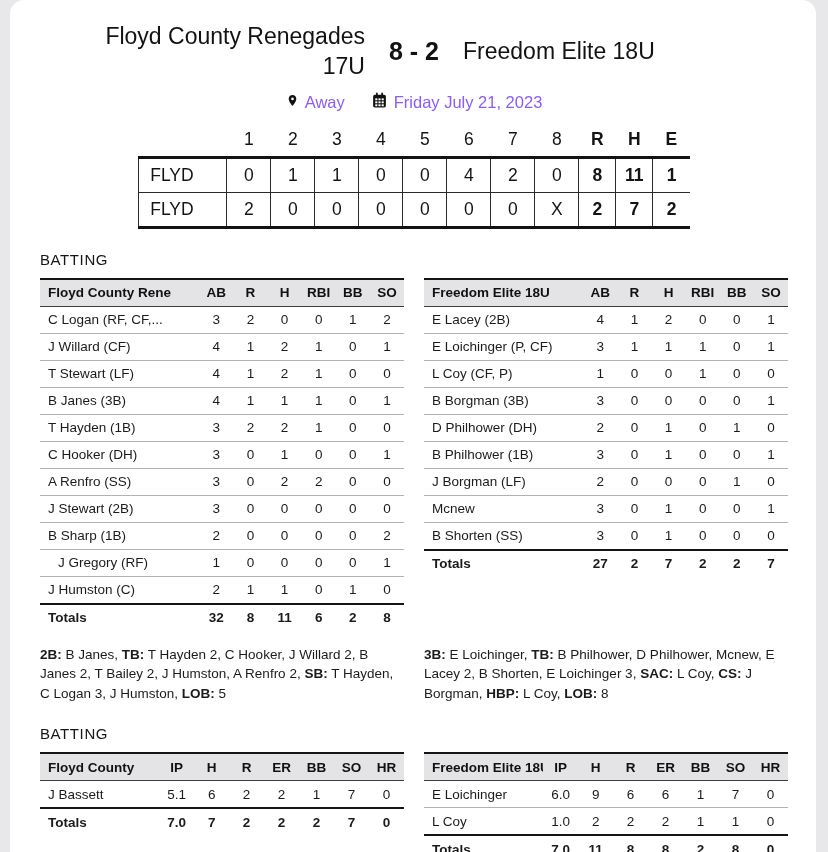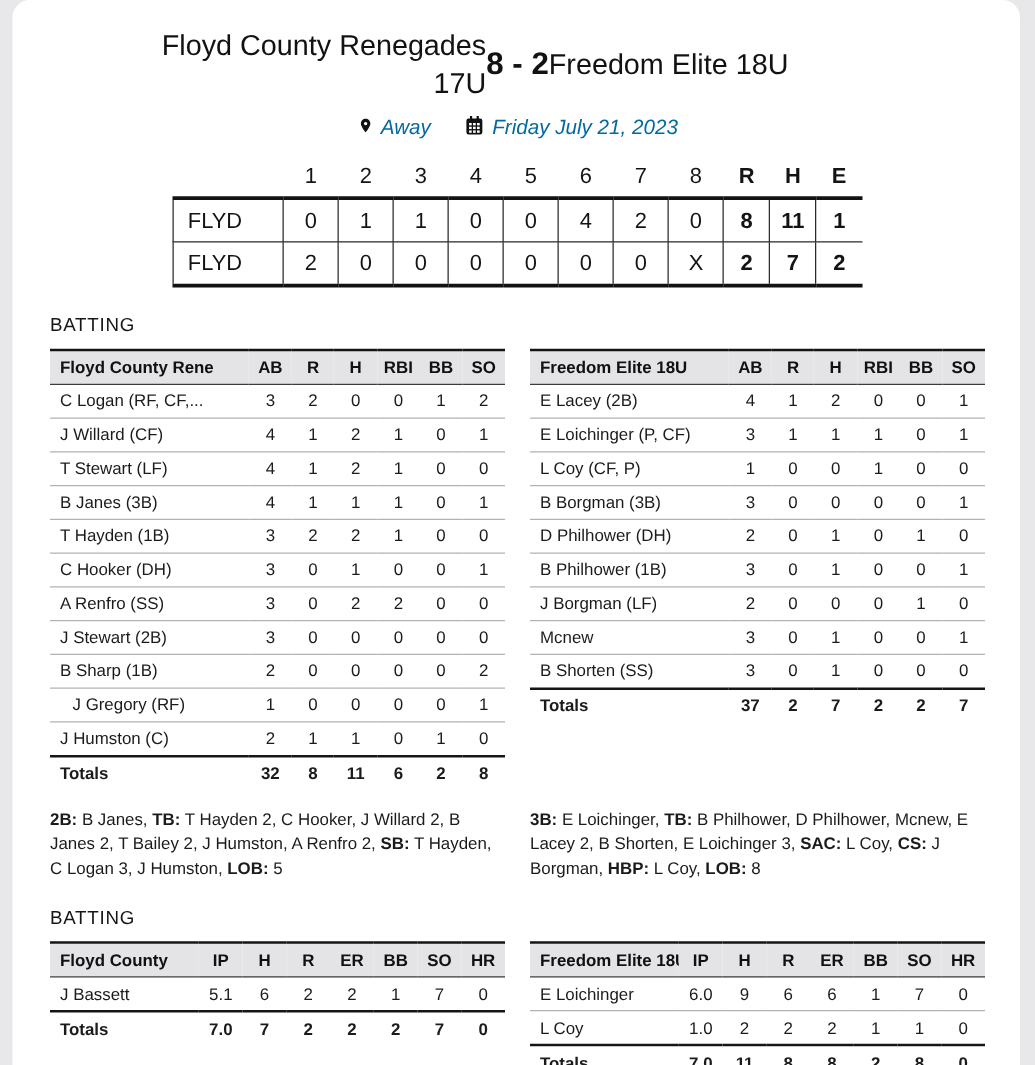--- a/index.html
+++ b/index.html
@@ -14,29 +14,29 @@
     margin:0 12px 0 10px;
     background:#ffffff;
     border-radius:14px 14px 0 0;
     min-height:852px;
     padding:2px 28px 30px 30px;
     box-sizing:border-box;
   }
   
   .scoreboard-header {
     display:flex; align-items:center; justify-content:center;
-    padding:20px 0 2px;
+    gap:24px; padding:20px 0 2px;
   }
   .team-name { font-size:23px; line-height:1.3; color:#121212; }
   .team-away { width:300px; text-align:right; }
   .team-home { width:300px; text-align:left; }
   .big-score { font-size:25px; font-weight:700; white-space:nowrap; color:#121212; }
   .meta-row {
     display:flex; align-items:center; justify-content:center;
-    gap:26px; font-size:16.5px; padding:8px 0 10px; color:#0369a1;font-style:italic;
+    gap:26px; font-size:16.5px; padding:8px 0 10px; color:#8b5cf6;
   }
   .meta-item { display:flex; align-items:center; gap:6px; }
   
   .linescore { border-collapse:collapse; margin:4px auto 8px; font-size:17.5px; }
   .linescore thead th { border:none; font-weight:400; padding:2px 0 6px; text-align:center; color:#141414; }
   .linescore thead th.sum { font-weight:700; }
   .linescore thead th.corner { width:88px; }
   .linescore thead th.inning { width:44px; }
   .linescore thead th.sum { width:37px; }
   .linescore tbody td { border:1.5px solid #2a2a2a; text-align:center; padding:6px 0; color:#141414; }
@@ -369,21 +369,21 @@
             <td>0</td>
             <td>1</td>
             <td>0</td>
             <td>0</td>
             <td>0</td>
           </tr>
         </tbody>
         <tfoot>
           <tr>
             <td class="name">Totals</td>
-            <td>37</td>
+            <td>27</td>
             <td>2</td>
             <td>7</td>
             <td>2</td>
             <td>2</td>
             <td>7</td>
           </tr>
         </tfoot>
       </table>
     <p class="notes"><b>2B:</b> B Janes, <b>TB:</b> T Hayden 2, C Hooker, J Willard 2, B Janes 2, T Bailey 2, J Humston, A Renfro 2, <b>SB:</b> T Hayden, C Logan 3, J Humston, <b>LOB:</b> 5</p>
     <p class="notes"><b>3B:</b> E Loichinger, <b>TB:</b> B Philhower, D Philhower, Mcnew, E Lacey 2, B Shorten, E Loichinger 3, <b>SAC:</b> L Coy, <b>CS:</b> J Borgman, <b>HBP:</b> L Coy, <b>LOB:</b> 8</p>

